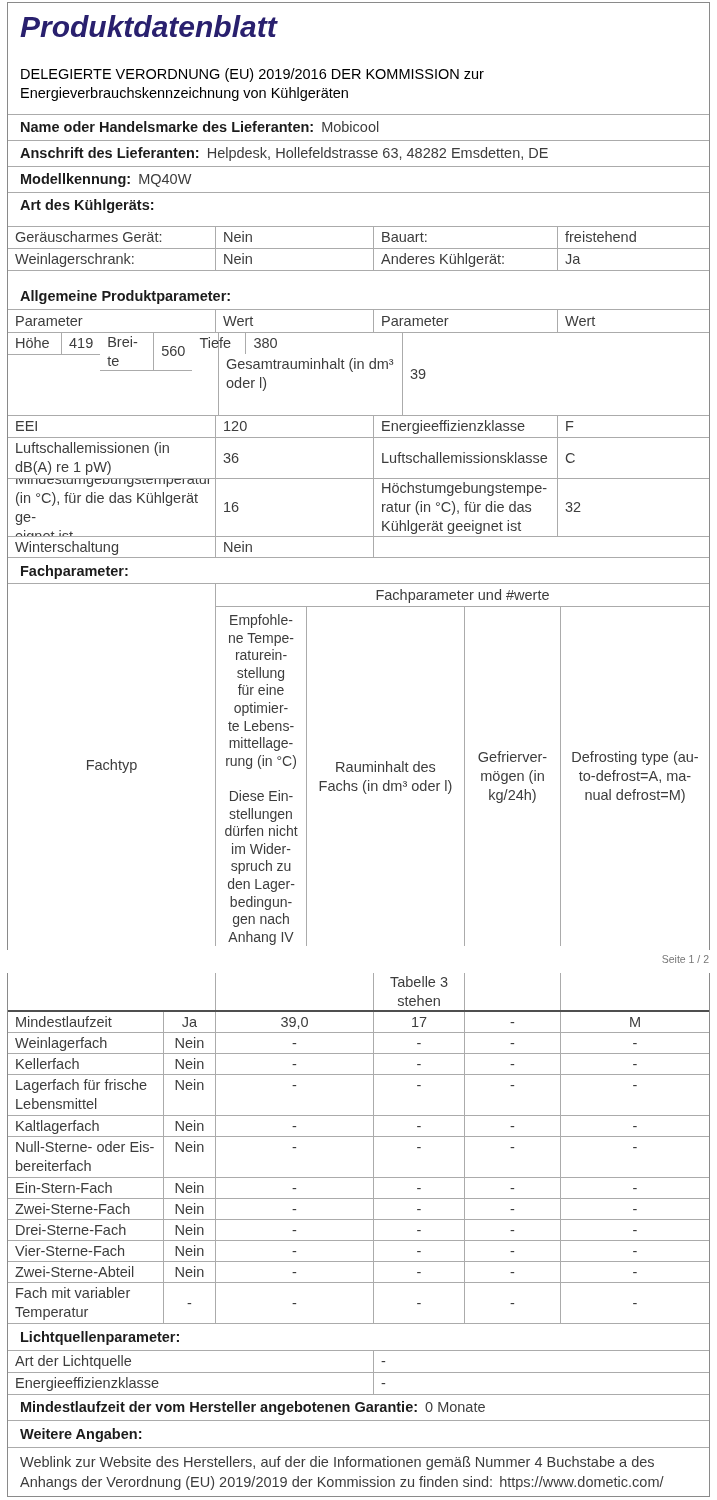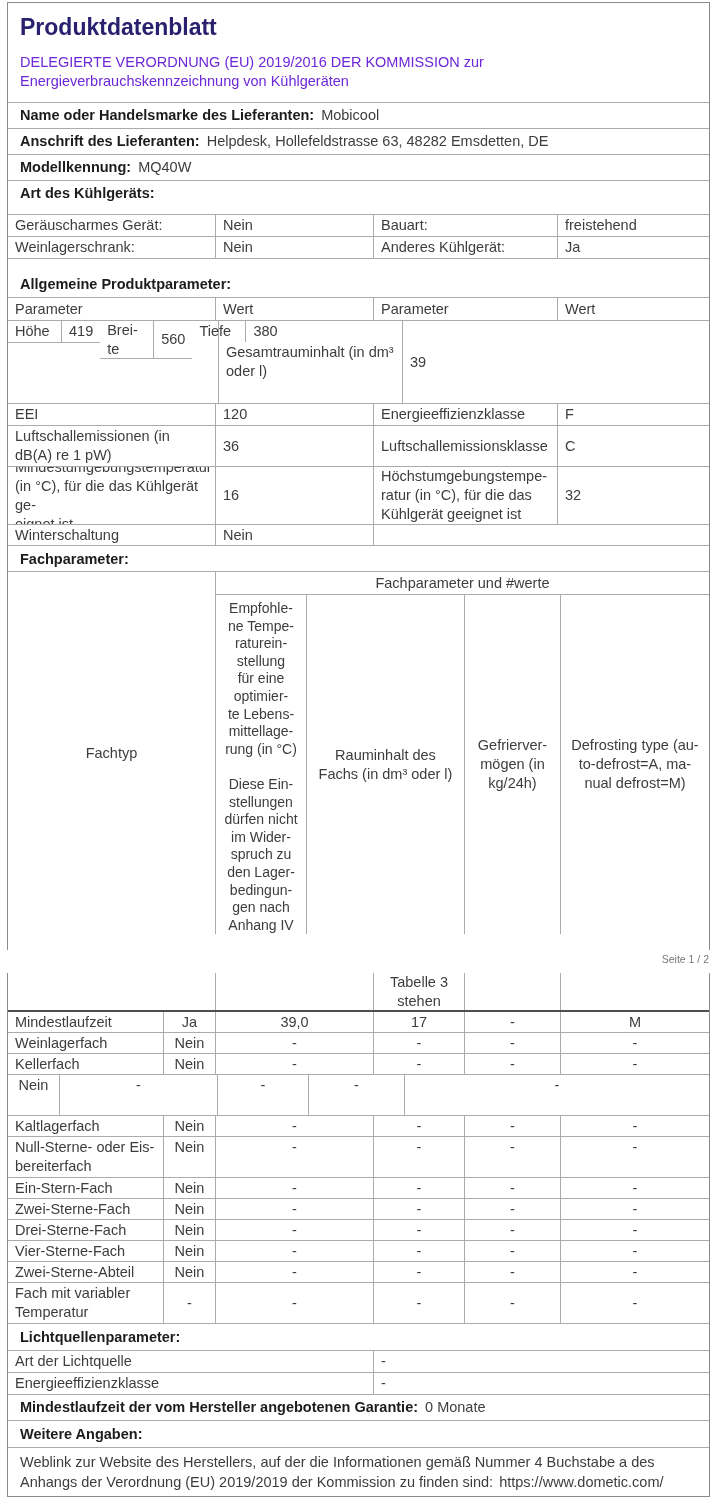--- a/index.html
+++ b/index.html
@@ -31,22 +31,22 @@
   .c{justify-content:center;text-align:center;}
   .b{font-weight:bold;color:var(--bink);}
   .val{margin-left:7px;}
   
   .h21{height:21px}.h22{height:22px}.h23{height:23px}.h26{height:26px}.h39{height:39px}.h40{height:40px}
   .h41{height:41px}.h49{height:49px}.h58{height:58px}.h83{height:83px}
   
   .w1{width:208px}.w2{width:158px}.w3{width:184px}.w4{flex:1}
   
   .head-block{border-bottom:1px solid var(--line);padding:6px 12px 11px 12px;}
-  .doc-title{margin:0;font-size:23px;line-height:36px;font-weight:bold;color:var(--title);}
-  .reg-text{margin-top:8px;color:#6d28d9;width:685px;}
+  .doc-title{margin:0;font-size:30px;line-height:36px;font-weight:bold;color:var(--title);font-style:italic;}
+  .reg-text{margin-top:20px;color:#000000;width:685px;}
   
   .full-row{display:block;border-bottom:1px solid var(--line);padding:3px 12px;}
   .section-row{display:block;border-bottom:1px solid var(--line);padding:4px 12px;}
   
   .dim-label{width:155px;}
   .dim-mid{width:211px;display:flex;flex-direction:row;border-right:1px solid var(--line);}
   .dim-sub{display:flex;border-bottom:1px solid var(--line);flex:0 0 auto;}
   .dim-sub:last-child{border-bottom:none;}
   .dim-sub .k{width:54px;}
   .dim-sub .v{flex:1;border-right:none;}
@@ -245,20 +245,22 @@
     </div>
     <div class="row h21">
       <div class="cell f-l top">Kellerfach</div>
       <div class="cell f-y c top">Nein</div>
       <div class="cell f-v c top">-</div>
       <div class="cell f-t c top">-</div>
       <div class="cell f-f c top">-</div>
       <div class="cell f-d c top">-</div>
     </div>
     <div class="row h41">
+      <div class="cell f-l top">Lagerfach für frische
+Lebensmittel</div>
       <div class="cell f-y c top">Nein</div>
       <div class="cell f-v c top">-</div>
       <div class="cell f-t c top">-</div>
       <div class="cell f-f c top">-</div>
       <div class="cell f-d c top">-</div>
     </div>
     <div class="row h21">
       <div class="cell f-l top">Kaltlagerfach</div>
       <div class="cell f-y c top">Nein</div>
       <div class="cell f-v c top">-</div>

